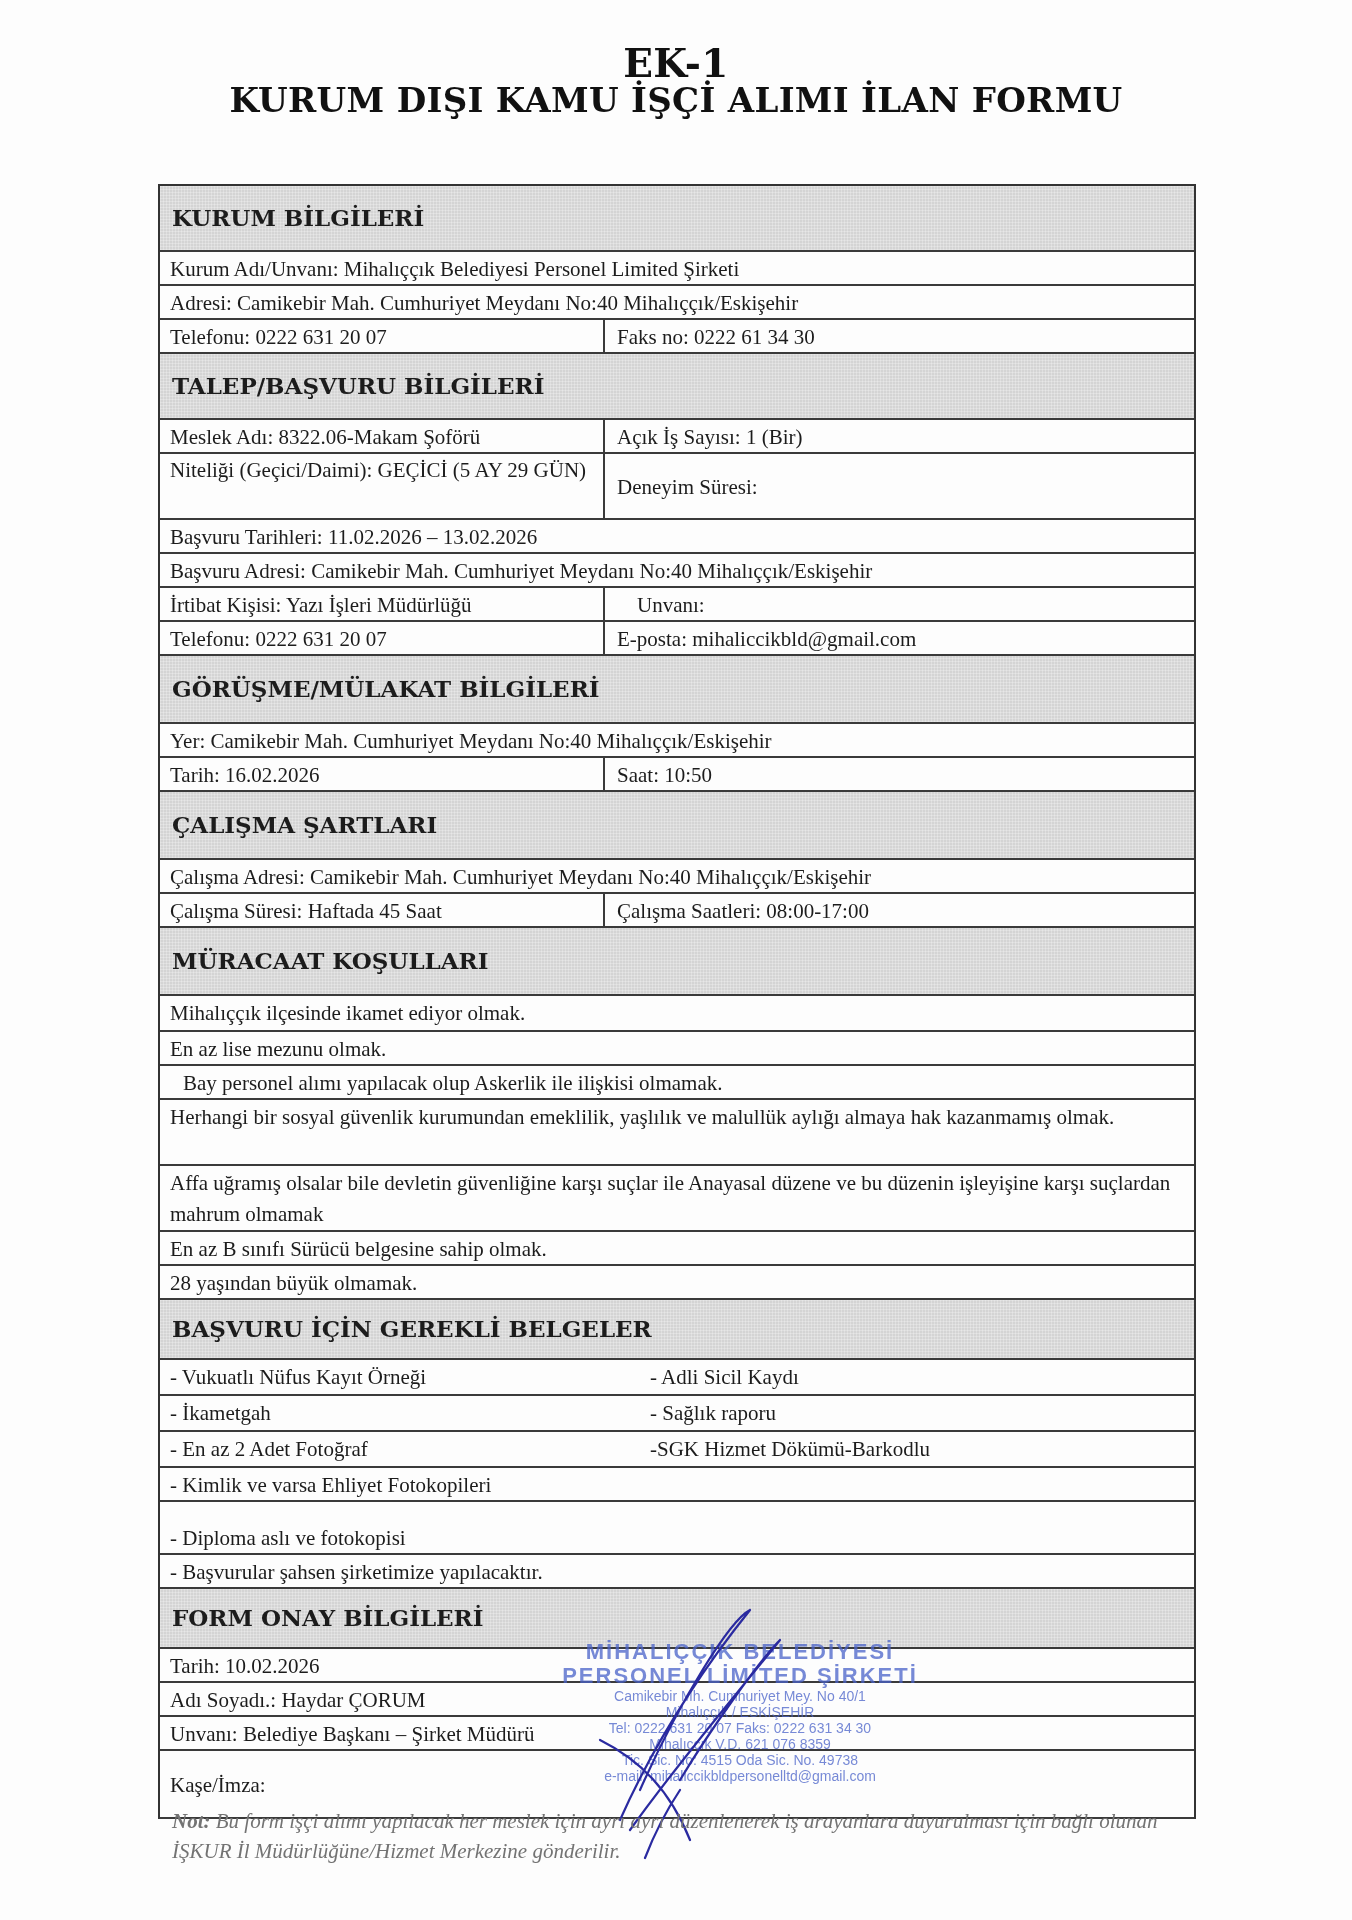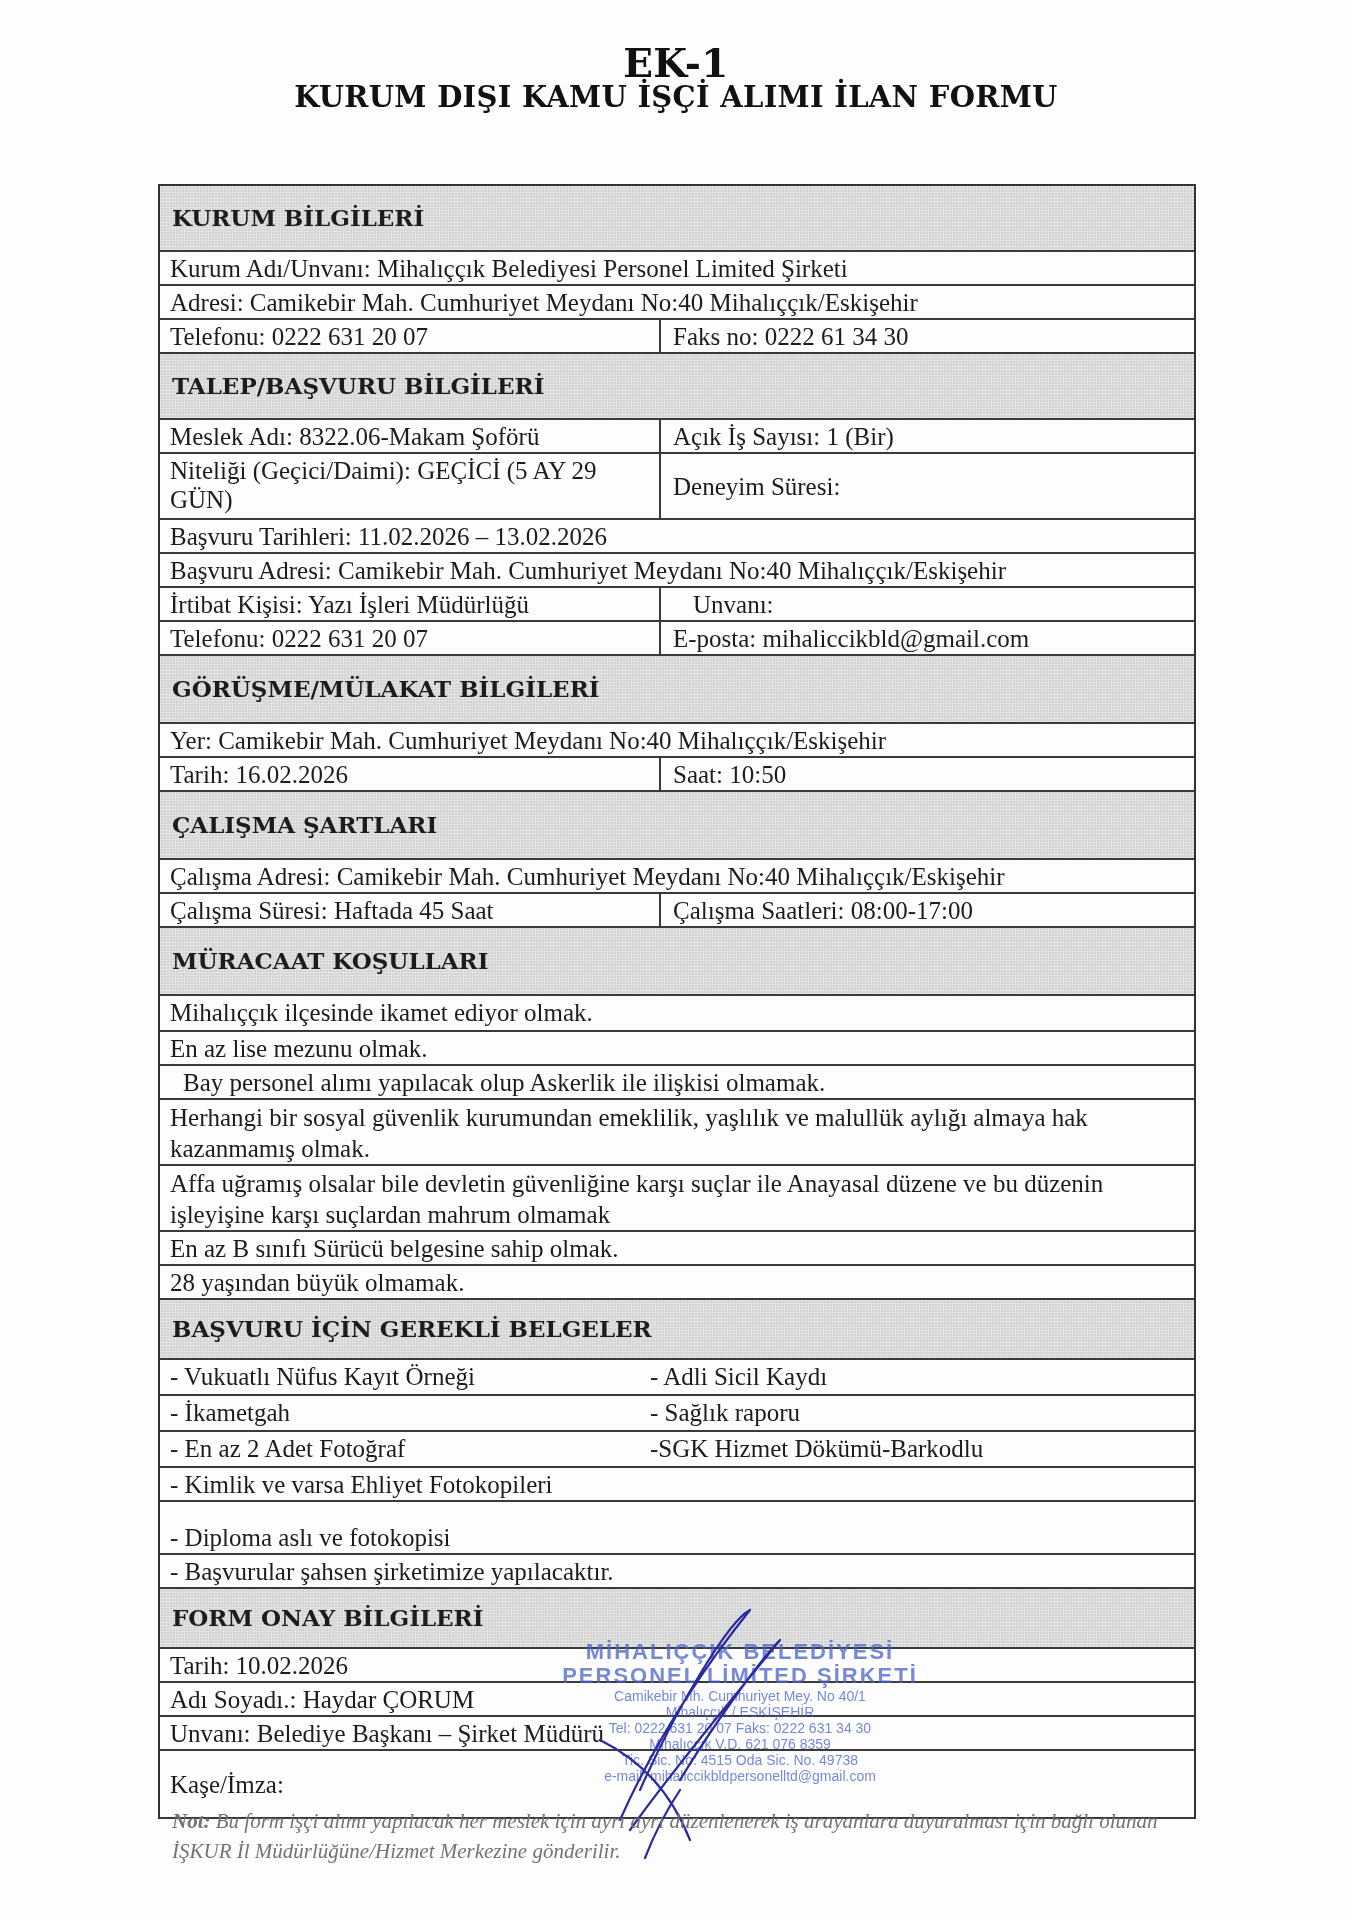--- a/index.html
+++ b/index.html
@@ -4,29 +4,29 @@
 <style>
   html, body { margin:0; padding:0; }
   body {
     width:1352px; height:1920px; background:#fdfdfd; position:relative;
     font-family:"Liberation Serif","DejaVu Serif",serif; color:#1c1c1c;
     overflow:hidden;
   }
   .title { position:absolute; left:0; width:1352px; text-align:center; font-weight:bold; color:#111;
     font-family:"DejaVu Serif","Liberation Serif",serif; letter-spacing:0.3px; }
   .t1 { top:40px; font-size:39px; }
-  .t2 { top:80px; font-size:29px; }
+  .t2 { top:80px; font-size:34px; }
   .tbl { position:absolute; left:158px; top:184px; width:1034px; border:2px solid #333; border-bottom:none; }
-  .row { position:relative; border-bottom:2px solid #3a3a3a; display:flex; font-size:25px; line-height:30px; }
+  .row { position:relative; border-bottom:2px solid #3a3a3a; display:flex; font-size:21px; line-height:30px; }
   .row.hdr { background-color:#d4d4d4;
     background-image:repeating-linear-gradient(0deg, rgba(255,255,255,0.25) 0 1px, transparent 1px 3px),
       repeating-linear-gradient(90deg, rgba(255,255,255,0.25) 0 1px, transparent 1px 3px);
     font-weight:bold; font-size:23px; font-family:"DejaVu Serif","Liberation Serif",serif; align-items:center; padding-left:12px; }
   .cell { padding:2px 10px 0 10px; box-sizing:border-box; }
-  .c-left { width:501px; border-right:2px solid #3a3a3a; }
+  .c-left { width:445px; border-right:2px solid #3a3a3a; }
   .c-right { flex:1;padding-left:12px; }
   .c-full { width:100%; }
   .vc { display:flex; align-items:center; }
   .docs-l { width:480px; }
   .docs-r { flex:1; }
   .note { position:absolute; left:172px; top:1806px; width:1030px; font-style:italic; font-size:21px; line-height:30px; color:#737373; }
   .note b { font-weight:bold; }
   .stamp { position:absolute; left:550px; top:1640px; width:380px; height:180px; color:#4a63c9; text-align:center; font-family:"Liberation Sans","DejaVu Sans",sans-serif; opacity:0.75; pointer-events:none; }
   .stamp .s1 { font-weight:bold; font-size:22px; letter-spacing:2px; line-height:24px; }
   .stamp .s2 { font-size:14px; line-height:16px; }

